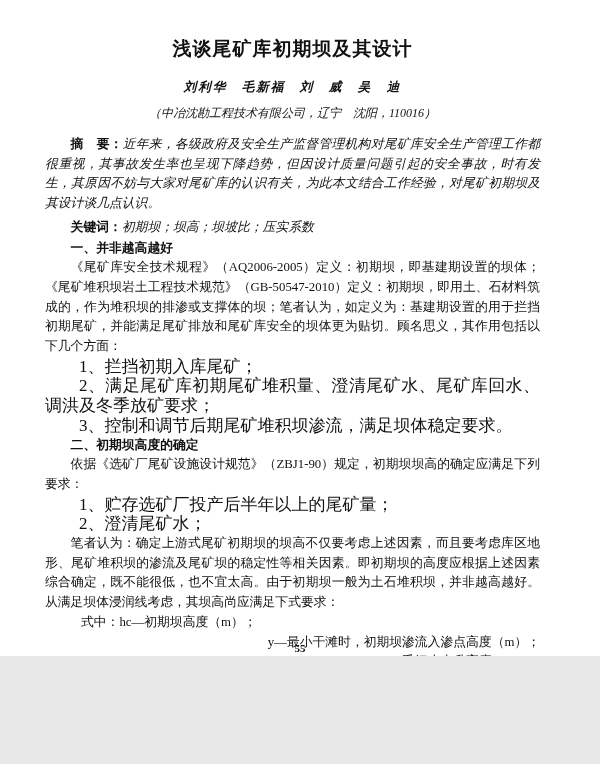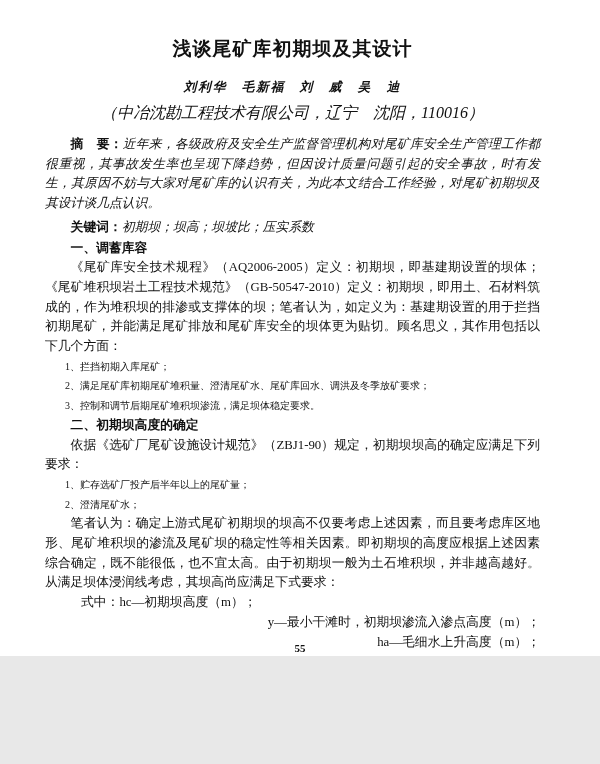--- a/index.html
+++ b/index.html
@@ -31,21 +31,21 @@
     text-align: center;
     font-size: 12.5px;
     font-style: italic;
     font-weight: 600;
     letter-spacing: 2px;
     margin-top: 16px;
     line-height: 18px;
   }
   .affiliation {
     text-align: center;
-    font-size: 16px;
+    font-size: 12px;
     font-style: italic;
     margin-top: 8px;
     line-height: 18px;
   }
   .abstract {
     margin-top: 13px;
     font-size: 12.8px;
     font-style: italic;
     line-height: 19.7px;
     text-indent: 2em;
@@ -73,21 +73,21 @@
   .para {
     margin: 0;
     text-indent: 2em;
     text-align: justify;
     font-size: 12.8px;
     line-height: 19.7px;
   }
   .list-item {
     margin: 0;
     text-indent: 2em;
-    font-size: 10px;
+    font-size: 17px;
     line-height: 19.7px;
     text-align: justify;
   }
   .formula-line {
     margin: 0 0 0 36px;
     font-size: 12.8px;
     line-height: 19.7px;
   }
   .where-line {
     margin: 0 0 0 36px;
@@ -126,21 +126,21 @@
     <span class="label">摘　要：</span><span>近年来，各级政府及安全生产监督管理机构对尾矿库安全生产管理工作都很重视，其事故发生率也呈现下降趋势，但因设计质量问题引起的安全事故，时有发生，其原因不妨与大家对尾矿库的认识有关，为此本文结合工作经验，对尾矿初期坝及其设计谈几点认识。</span>
   </div>
 
   <div class="keywords">
     <span class="label">关键词：</span><span>初期坝；坝高；坝坡比；压实系数</span>
   </div>
 
   <div class="body-text">
 
     <div class="sec-gap"></div>
-    <p class="heading">一、调蓄库容</p>
+    <p class="heading">一、并非越高越好</p>
     <p class="para">《尾矿库安全技术规程》（AQ2006-2005）定义：初期坝，即基建期设置的坝体；《尾矿堆积坝岩土工程技术规范》（GB-50547-2010）定义：初期坝，即用土、石材料筑成的，作为堆积坝的排渗或支撑体的坝；笔者认为，如定义为：基建期设置的用于拦挡初期尾矿，并能满足尾矿排放和尾矿库安全的坝体更为贴切。顾名思义，其作用包括以下几个方面：</p>
     <p class="list-item">1、拦挡初期入库尾矿；</p>
     <p class="list-item">2、满足尾矿库初期尾矿堆积量、澄清尾矿水、尾矿库回水、调洪及冬季放矿要求；</p>
     <p class="list-item">3、控制和调节后期尾矿堆积坝渗流，满足坝体稳定要求。</p>
 
     <p class="heading">二、初期坝高度的确定</p>
     <p class="para">依据《选矿厂尾矿设施设计规范》（ZBJ1-90）规定，初期坝坝高的确定应满足下列要求：</p>
     <p class="list-item">1、贮存选矿厂投产后半年以上的尾矿量；</p>
     <p class="list-item">2、澄清尾矿水；</p>
     <p class="para">笔者认为：确定上游式尾矿初期坝的坝高不仅要考虑上述因素，而且要考虑库区地形、尾矿堆积坝的渗流及尾矿坝的稳定性等相关因素。即初期坝的高度应根据上述因素综合确定，既不能很低，也不宜太高。由于初期坝一般为土石堆积坝，并非越高越好。从满足坝体浸润线考虑，其坝高尚应满足下式要求：</p>

